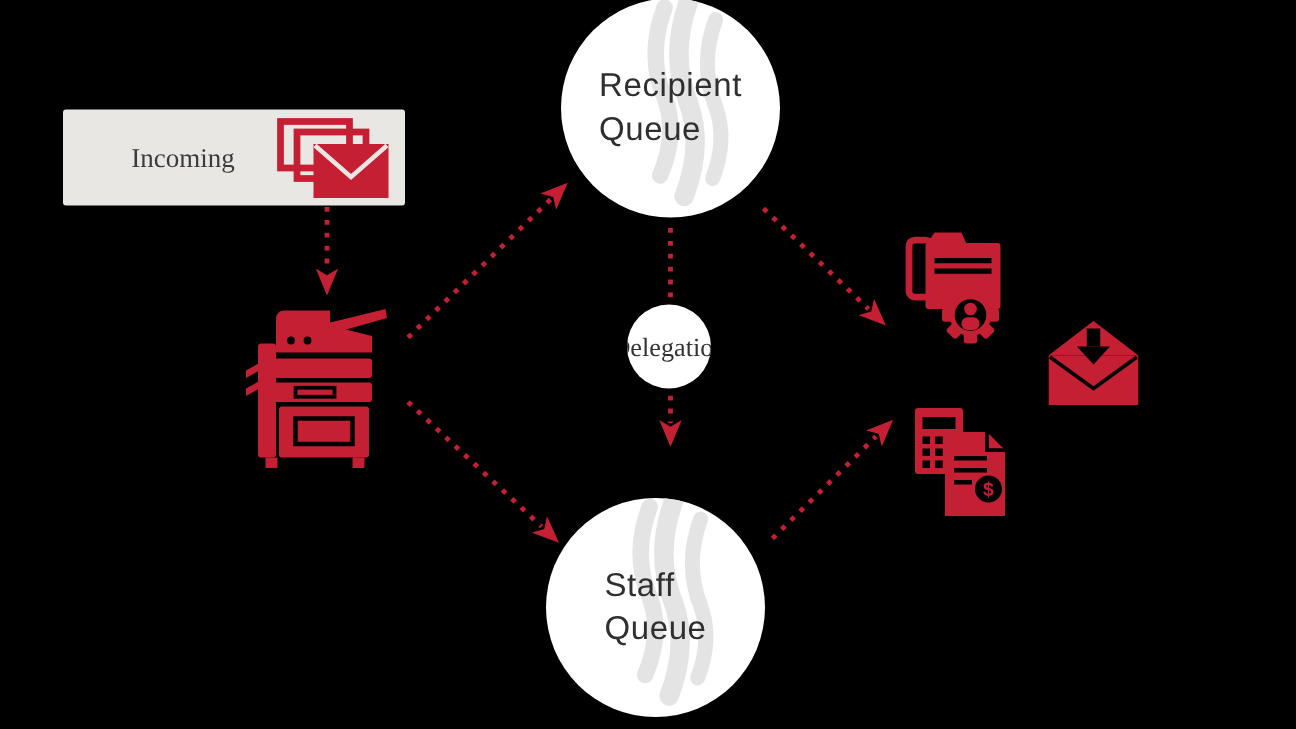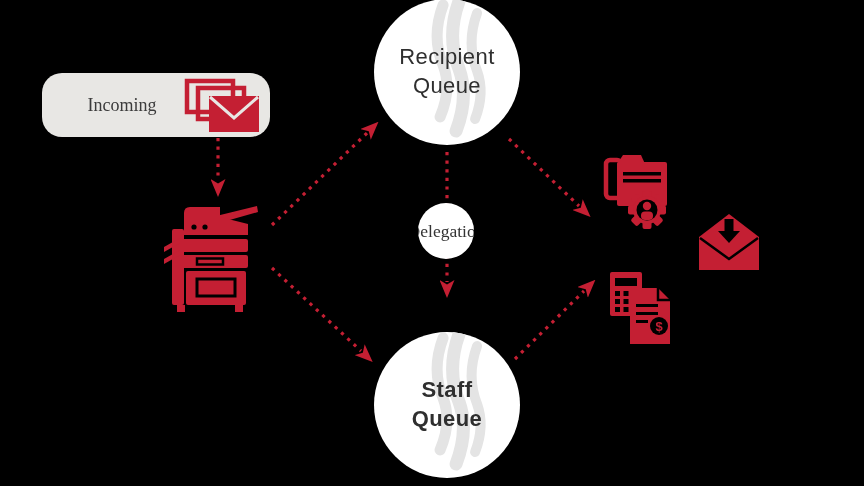--- a/index.html
+++ b/index.html
@@ -5,32 +5,32 @@
   html,body{margin:0;padding:0;background:#000;}
   .stage{position:relative;width:864px;height:486px;background:#000000;overflow:hidden;
          font-family:"Liberation Sans",sans-serif;}
   .abs{position:absolute;}
 
   
   .arrows{position:absolute;left:0;top:0;width:864px;height:486px;z-index:1;}
   .arrow-line{stroke:#c41f33;stroke-width:3.2;stroke-dasharray:3.2 5.4;fill:none;}
 
   
-  .mailbox{left:42px;top:73px;width:228px;height:64px;background:#e8e7e4;border-radius:20px;
+  .mailbox{left:42px;top:73px;width:228px;height:64px;background:#e8e7e4;border-radius:2px;
            display:flex;align-items:center;z-index:2;}
   .mailbox-text{width:132px;margin-left:14px;text-align:center;
                 font-family:"Liberation Serif",serif;font-size:18px;line-height:1.12;color:#3b3b3b;}
   .mailbox-icon{position:absolute;left:142px;top:5px;}
 
   
   .circle-big{width:146px;height:146px;border-radius:50%;background:#ffffff;z-index:2;
               display:flex;flex-direction:column;align-items:center;justify-content:center;overflow:hidden;}
   .circle-recipient{left:374px;top:-1px;}
-  .circle-staff{left:374px;top:332px;font-weight:bold;}
-  .circle-label{position:relative;z-index:3;font-size:22px;color:#2f2f2f;text-align:center;
+  .circle-staff{left:364px;top:332px;}
+  .circle-label{position:relative;z-index:3;font-size:22px;color:#2f2f2f;text-align:left;
                 line-height:1.3;letter-spacing:.4px;}
   .watermark{position:absolute;left:50%;top:0;transform:translateX(-42%);z-index:1;}
 
   
   .circle-small{left:418px;top:203px;width:56px;height:56px;border-radius:50%;background:#ffffff;
                 overflow:hidden;display:flex;align-items:center;justify-content:center;z-index:2;}
   .delegation-label{font-family:"Liberation Serif",serif;font-size:17.5px;color:#333;white-space:nowrap;}
 
   .icon-printer{left:164px;top:201px;z-index:2;}
   .icon-folder{left:601px;top:152px;z-index:2;}

